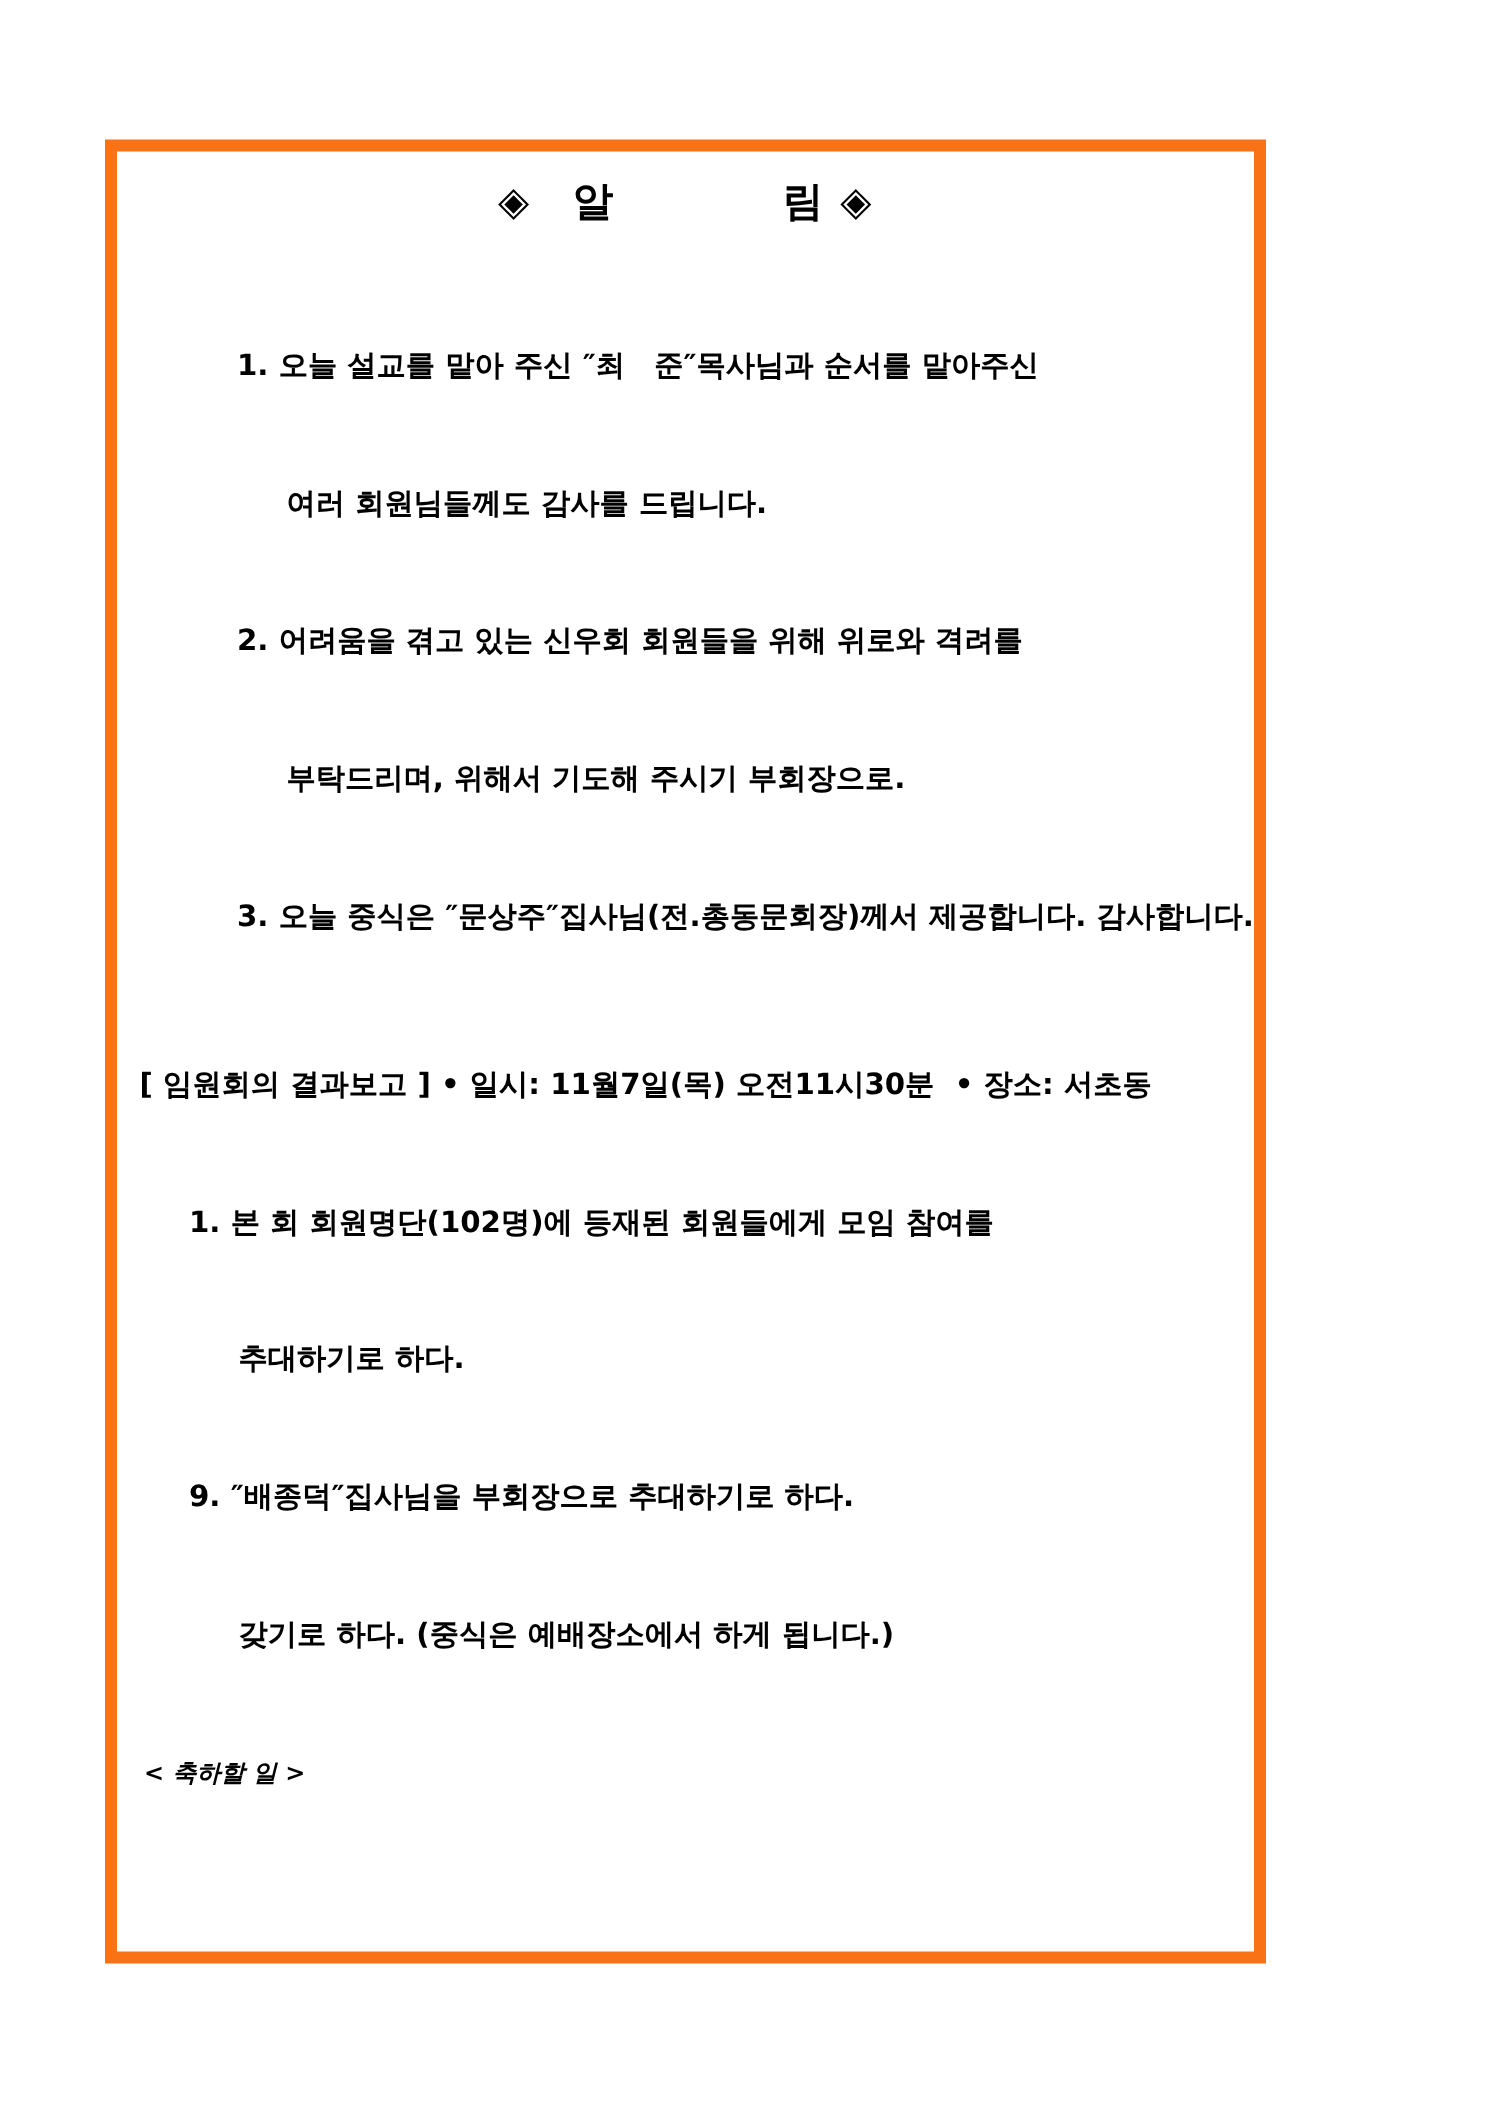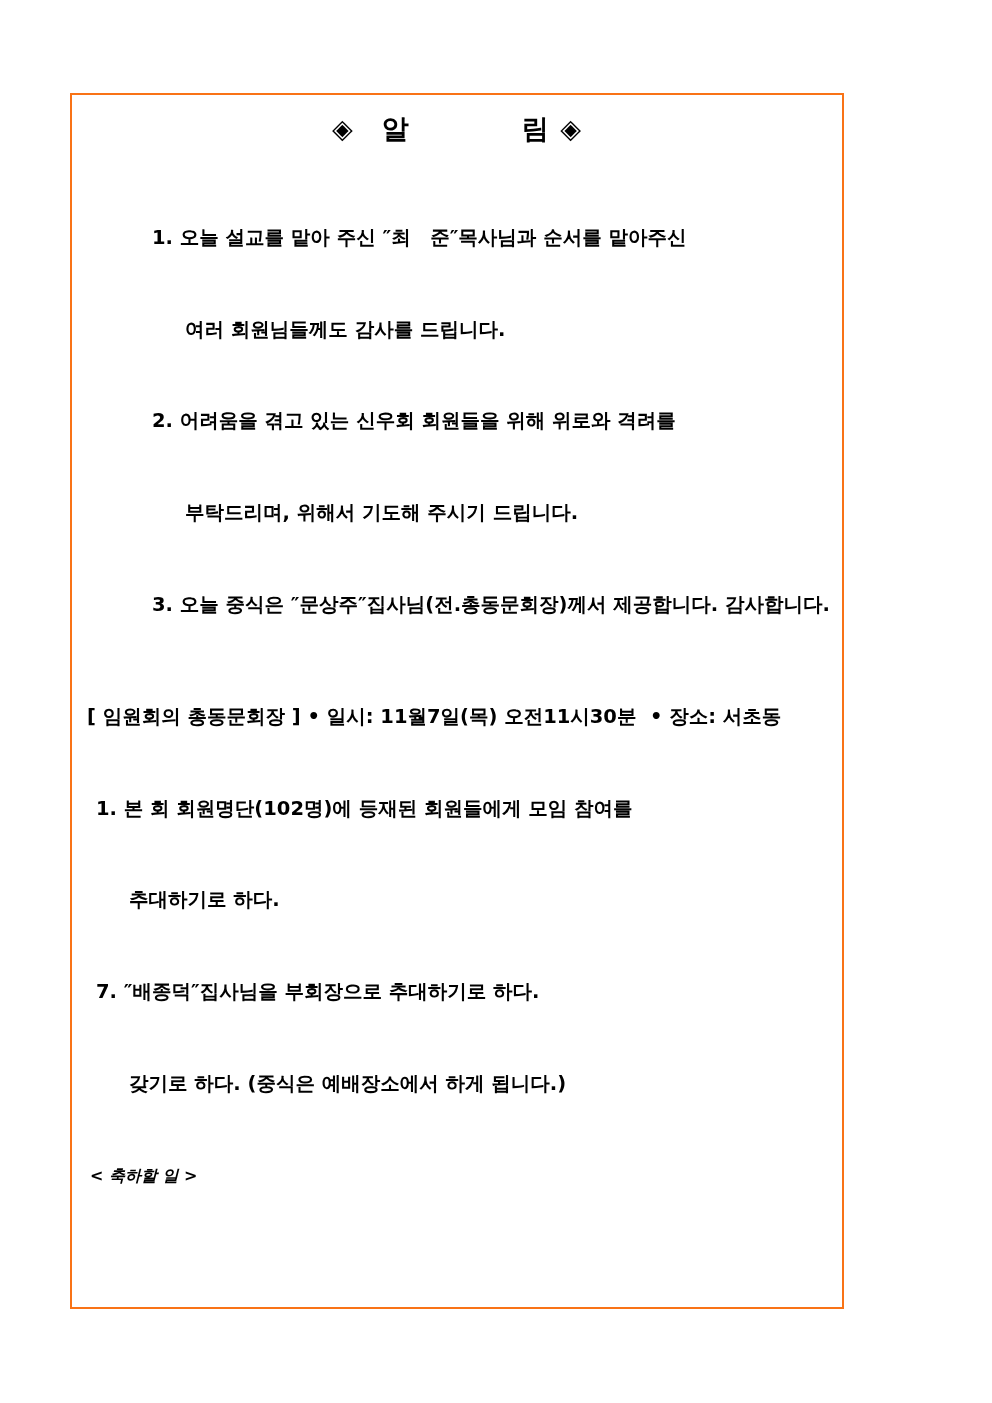--- a/index.html
+++ b/index.html
@@ -15,21 +15,21 @@
     color: #000000;
     overflow: hidden;
   }
 
   #sheet {
     position: absolute;
     left: 70px;
     top: 93px;
     width: 774px;
     height: 1216px;
-    border: 2px solid #f97316;
+    border: 8px solid #f97316;
     box-sizing: border-box;
     background: #ffffff;
   }
 
   .inner {
     position: relative;
     width: 100%;
     height: 100%;
   }
 
@@ -58,21 +58,21 @@
   }
   .notice-list .ln { }
 
   .gap-a { height: 20px; }
 
   .board-head {
     padding-left: 15px;
     margin-top: 0px;
   }
   .board-list {
-    padding-left: 24px;
+    padding-left: 48px;
   }
 
   .sec-head {
     font-size: 16px;
     font-weight: bold;
     font-style: italic;
     padding-left: 18px;
     line-height: 30.6px;
     white-space: pre;
   }
@@ -86,32 +86,32 @@
 
 <div id="sheet">
   <div class="inner">
 
     <div class="doc-title">◈　알　　　　림 ◈</div>
 
     <div class="blk notice-list">
       <div class="ln">1. 오늘 설교를 맡아 주신 ″최　준″목사님과 순서를 맡아주신</div>
       <div class="ln">　  여러 회원님들께도 감사를 드립니다.</div>
       <div class="ln">2. 어려움을 겪고 있는 신우회 회원들을 위해 위로와 격려를</div>
-      <div class="ln">　  부탁드리며, 위해서 기도해 주시기 드립니다.</div>
+      <div class="ln">　  부탁드리며, 위해서 기도해 주시기 부회장으로.</div>
       <div class="ln">3. 오늘 중식은 ″문상주″집사님(전.총동문회장)께서 제공합니다. 감사합니다.</div>
     </div>
 
     <div class="gap-a"></div>
 
-    <div class="blk board-head">[ 임원회의 총동문회장 ] • 일시: 11월7일(목) 오전11시30분  • 장소: 서초동</div>
+    <div class="blk board-head">[ 임원회의 결과보고 ] • 일시: 11월7일(목) 오전11시30분  • 장소: 서초동</div>
 
     <div class="blk board-list">
       <div class="ln">1. 본 회 회원명단(102명)에 등재된 회원들에게 모임 참여를</div>
       <div class="ln">　  추대하기로 하다.</div>
-      <div class="ln">7. ″배종덕″집사님을 부회장으로 추대하기로 하다.</div>
+      <div class="ln">9. ″배종덕″집사님을 부회장으로 추대하기로 하다.</div>
       <div class="ln">　  갖기로 하다. (중식은 예배장소에서 하게 됩니다.)</div>
     </div>
 
     <div class="sec-head">&lt; 축하할 일 &gt;</div>
 
     <div class="blk sec-list">
       
       
       
       

